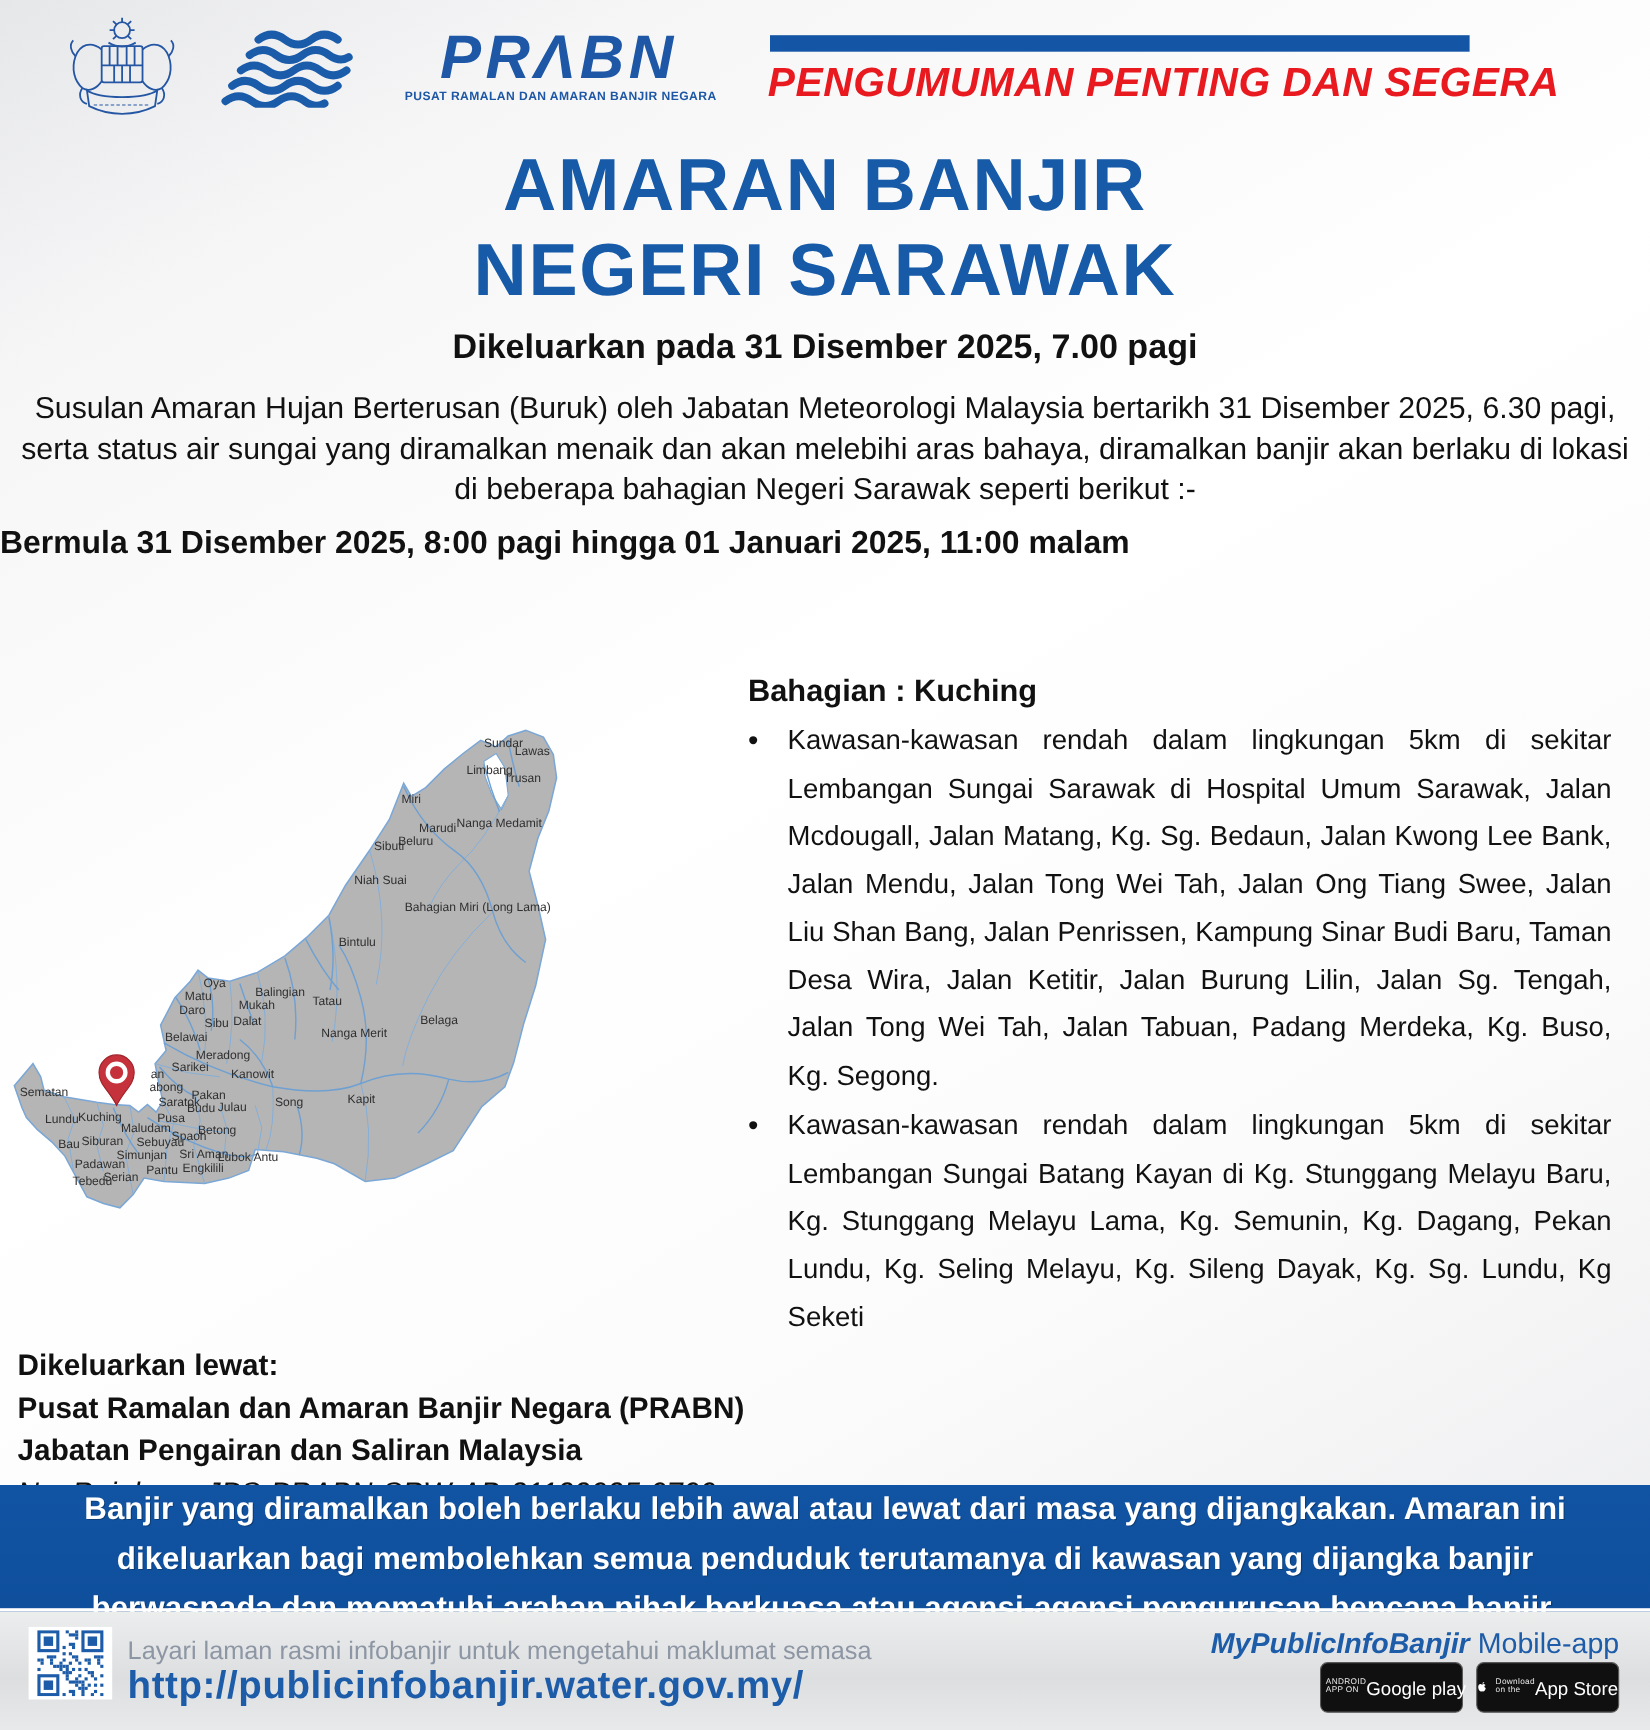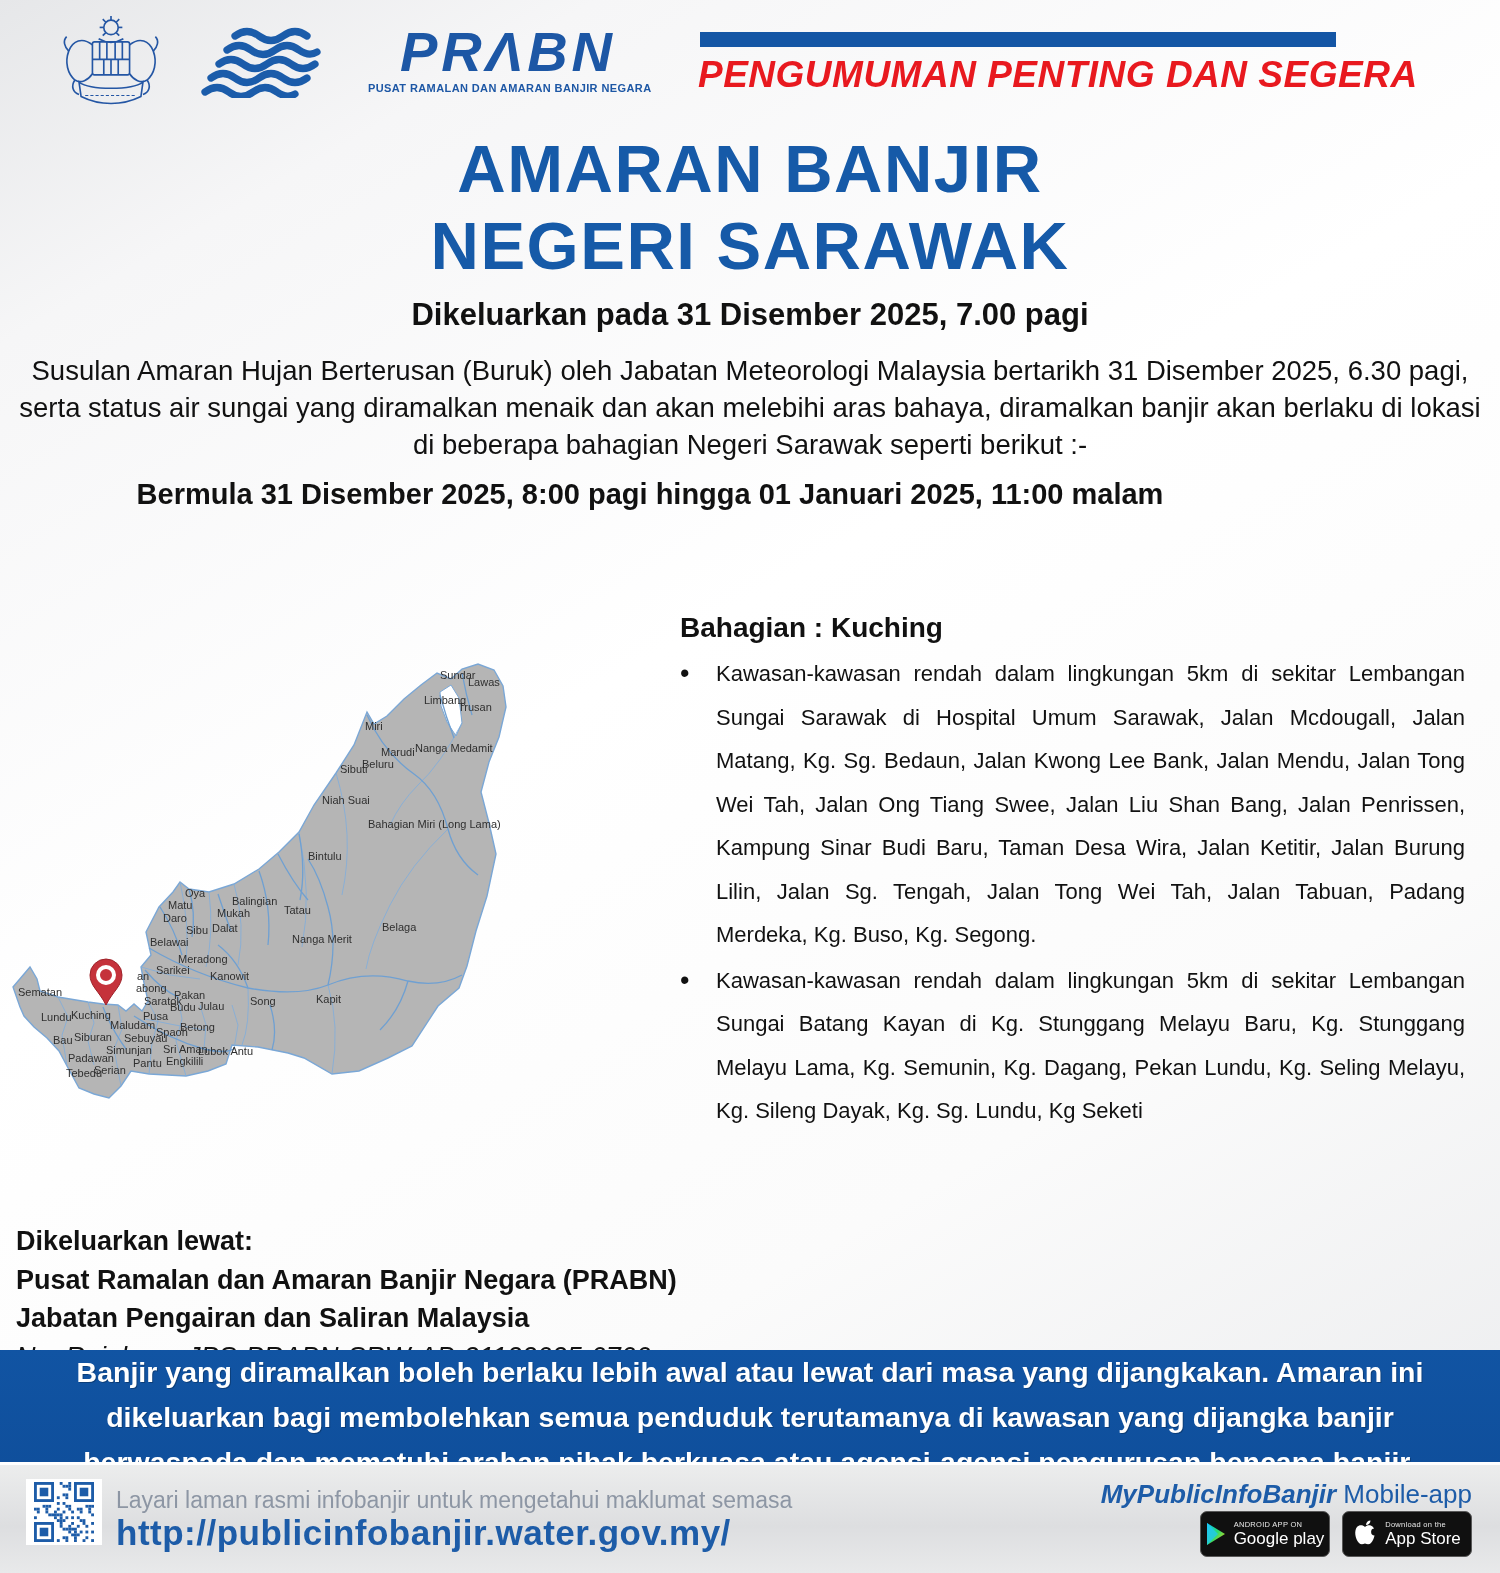--- a/index.html
+++ b/index.html
@@ -14,52 +14,52 @@
   .hdr-prabn{position:absolute;left:368px;top:24px;width:280px;text-align:center;}
   .prabn-word{font-size:56px;font-weight:800;color:#1d57a5;letter-spacing:4px;line-height:56px;font-style:italic;}
   .prabn-tag{font-size:11px;font-weight:700;color:#1d57a5;letter-spacing:.4px;margin-top:2px;white-space:nowrap;}
   .hdr-bluebar{position:absolute;left:700px;top:32px;width:636px;height:15px;background:#1456a5;}
   .hdr-red{position:absolute;left:698px;top:54px;width:740px;font-size:37px;font-weight:800;font-style:italic;color:#e8191f;letter-spacing:.5px;}
   
   .title{position:absolute;left:0;top:130px;width:1500px;text-align:center;
     font-size:67px;font-weight:800;color:#165aa8;line-height:77px;letter-spacing:1.5px;}
   .issued{position:absolute;left:0;top:297px;width:1500px;text-align:center;font-size:31px;font-weight:700;}
   .intro{position:absolute;left:14px;top:352px;width:1472px;text-align:center;font-size:27.5px;line-height:37px;}
-  .period{position:absolute;left:0;top:478px;width:1300px;text-align:center;font-size:29px;font-weight:700;}
+  .period{position:absolute;left:0;top:478px;width:1300px;text-align:left;font-size:29px;font-weight:700;}
   
   .map-wrap{position:absolute;left:10px;top:645px;width:500px;height:470px;}
   .map-wrap svg{width:100%;height:100%;}
   .map-wrap text{font-family:"Liberation Sans",sans-serif;font-size:11px;fill:#2f2f2f;}
   
   .col{position:absolute;left:680px;top:612px;width:785px;}
   .section-heading{font-size:28px;font-weight:700;margin-bottom:8px;}
   .bullet-item{display:flex;margin-bottom:2px;}
   .bullet-dot{width:36px;flex:0 0 36px;font-size:27px;line-height:43.5px;}
-  .bullet-text{flex:1;font-size:22px;line-height:43.5px;text-align:justify;}
+  .bullet-text{flex:1;font-size:25px;line-height:43.5px;text-align:justify;}
   
   .issuer{position:absolute;left:16px;top:1222px;width:900px;font-size:27px;line-height:38.5px;}
   .issuer .b{font-weight:700;}
   .issuer .ref{font-style:italic;}
   
   .banner{position:absolute;left:0;top:1350px;width:1500px;height:116px;background:linear-gradient(180deg,#1154a3,#0f4f9c);
     color:#fff;font-size:28.5px;font-weight:600;text-align:center;line-height:45px;
     display:flex;justify-content:center;}
   .banner .txt{width:1420px;text-shadow:1px 1px 0 rgba(0,0,0,.25);}
   
   .footer{position:absolute;left:0;top:1462px;width:1500px;height:111px;
     background:linear-gradient(180deg,#eceded 0%,#dddee0 55%,#e9eaeb 100%);border-top:3px solid #ffffff;}
   .qr{position:absolute;left:26px;top:14px;width:76px;height:66px;background:#fff;padding:3px;box-sizing:border-box;}
   .visit{position:absolute;left:116px;top:22px;font-size:23px;color:#8d96a4;}
   .url{position:absolute;left:116px;top:48px;font-size:35px;font-weight:700;color:#1d5ca8;letter-spacing:.5px;text-decoration:none;}
   .appline{position:absolute;right:28px;top:14px;font-size:26px;color:#1d5ca8;white-space:nowrap;}
   .appline .nm{font-weight:700;font-style:italic;margin-top:19px;}
   .badges{position:absolute;right:28px;top:46px;display:flex;gap:12px;}
   .badge{width:128px;height:44px;background:#101010;border:1px solid #585858;border-radius:7px;
     display:flex;align-items:center;justify-content:center;gap:8px;color:#fff;}
-  .badge .bt{display:flex;flex-direction:column;line-height:1;}
+  .badge .bt{display:flex;flex-direction:row;line-height:1;}
   .badge .top{font-size:7.5px;letter-spacing:.3px;color:#e8e8e8;}
   .badge .main{font-size:17px;font-weight:400;margin-top:2px;white-space:nowrap;}
 </style>
 </head>
 <body>
 
 <div class="page">
 
   <svg class="hdr-coat" viewBox="0 0 110 95">
     <g stroke="#2456a4" stroke-width="1.6" fill="none">

